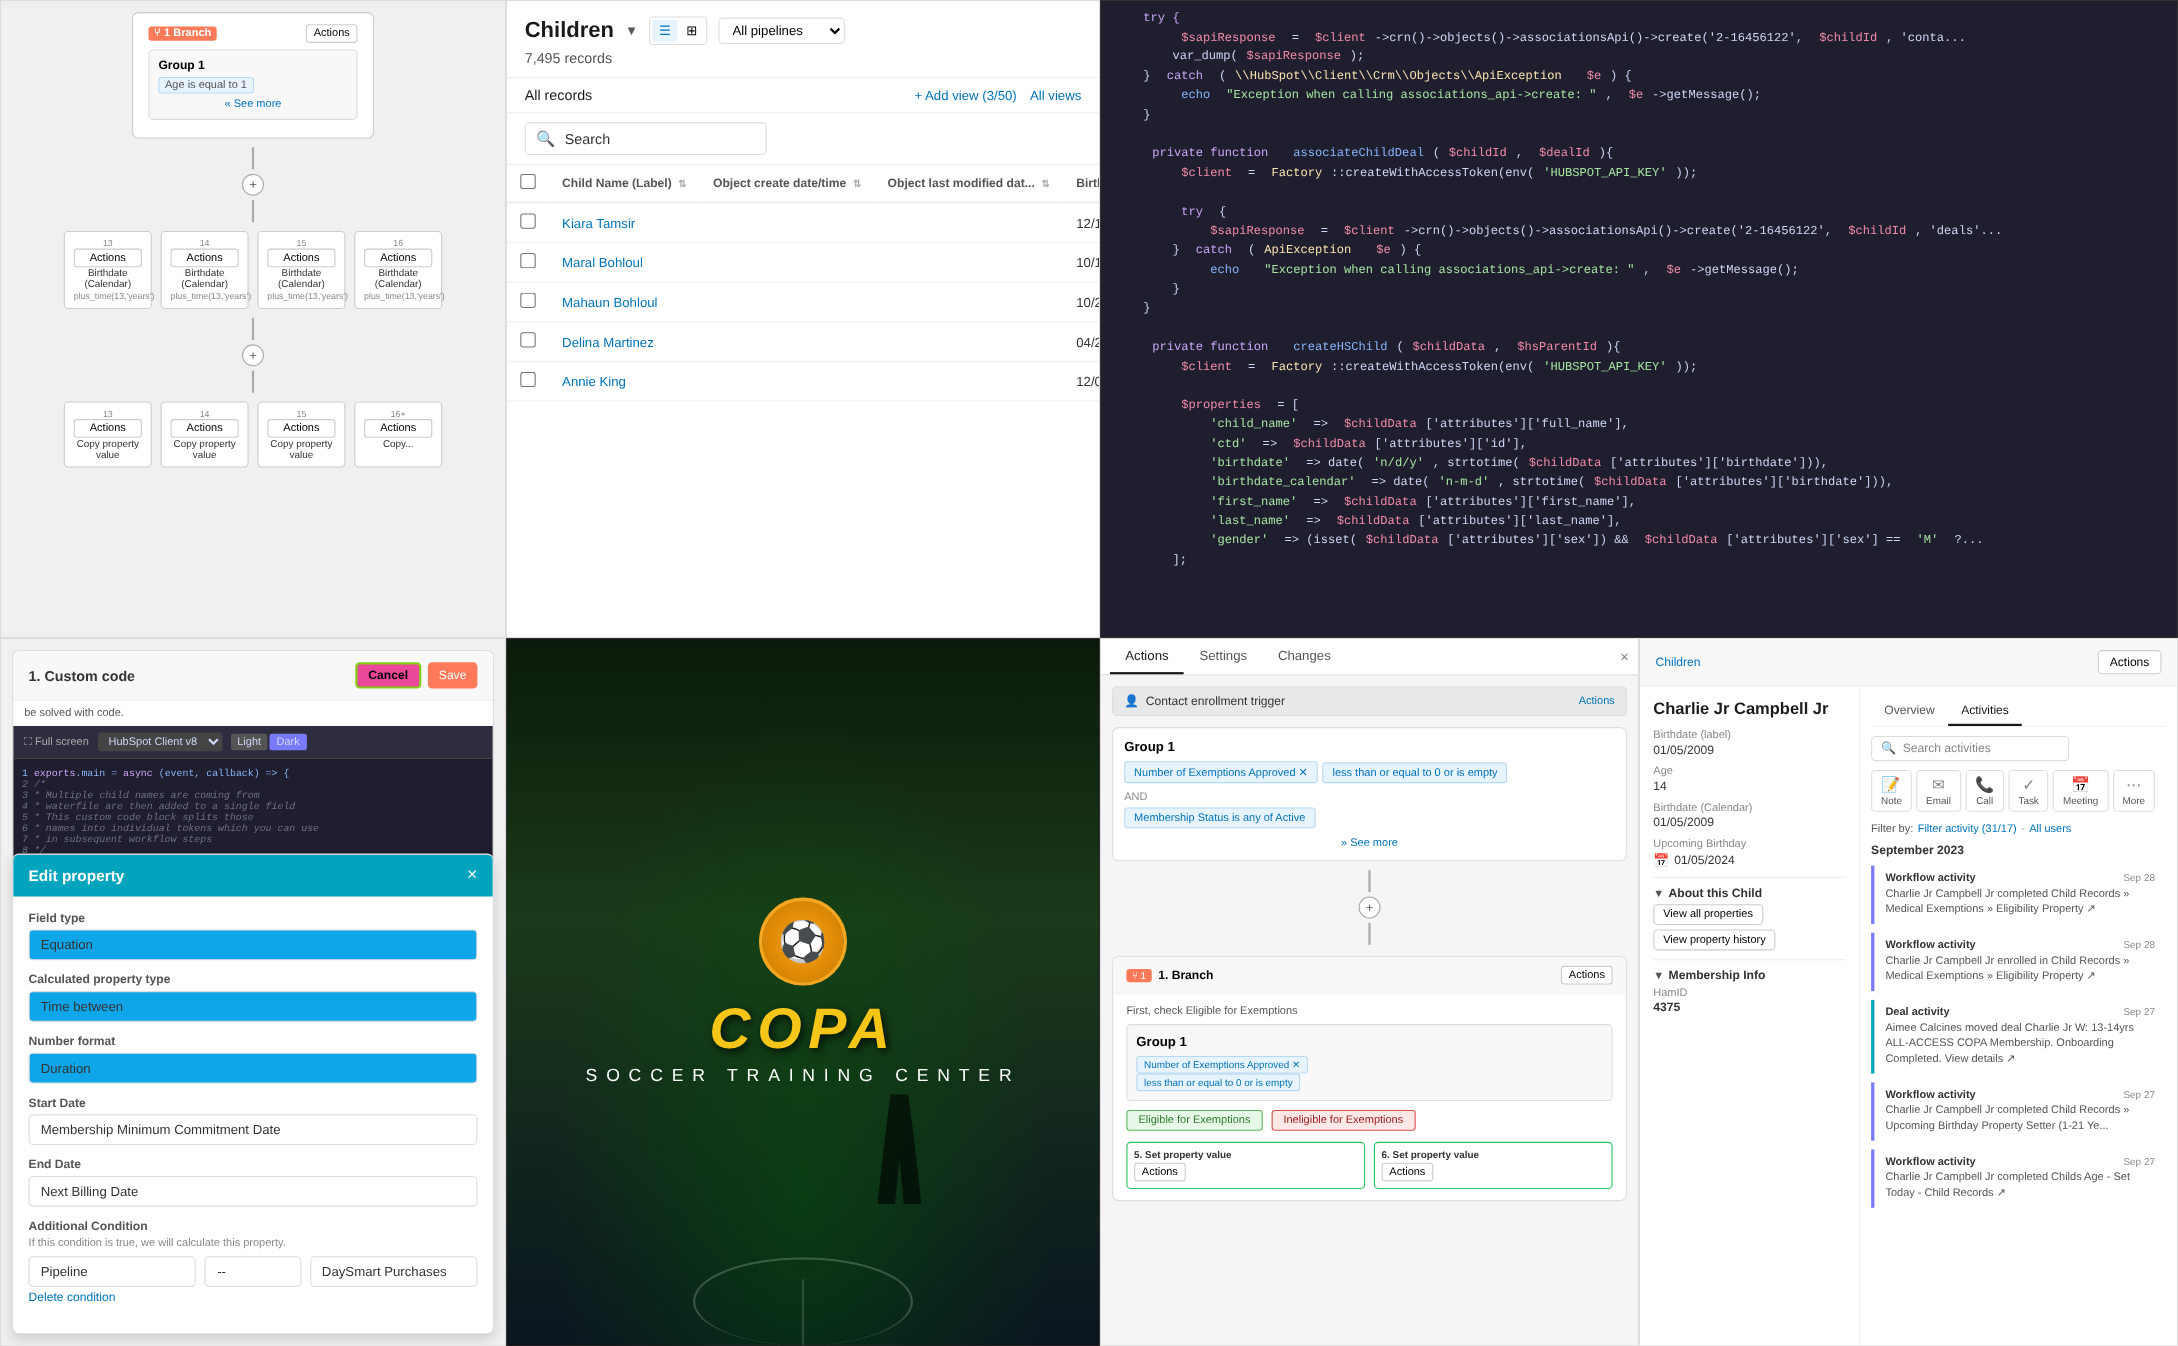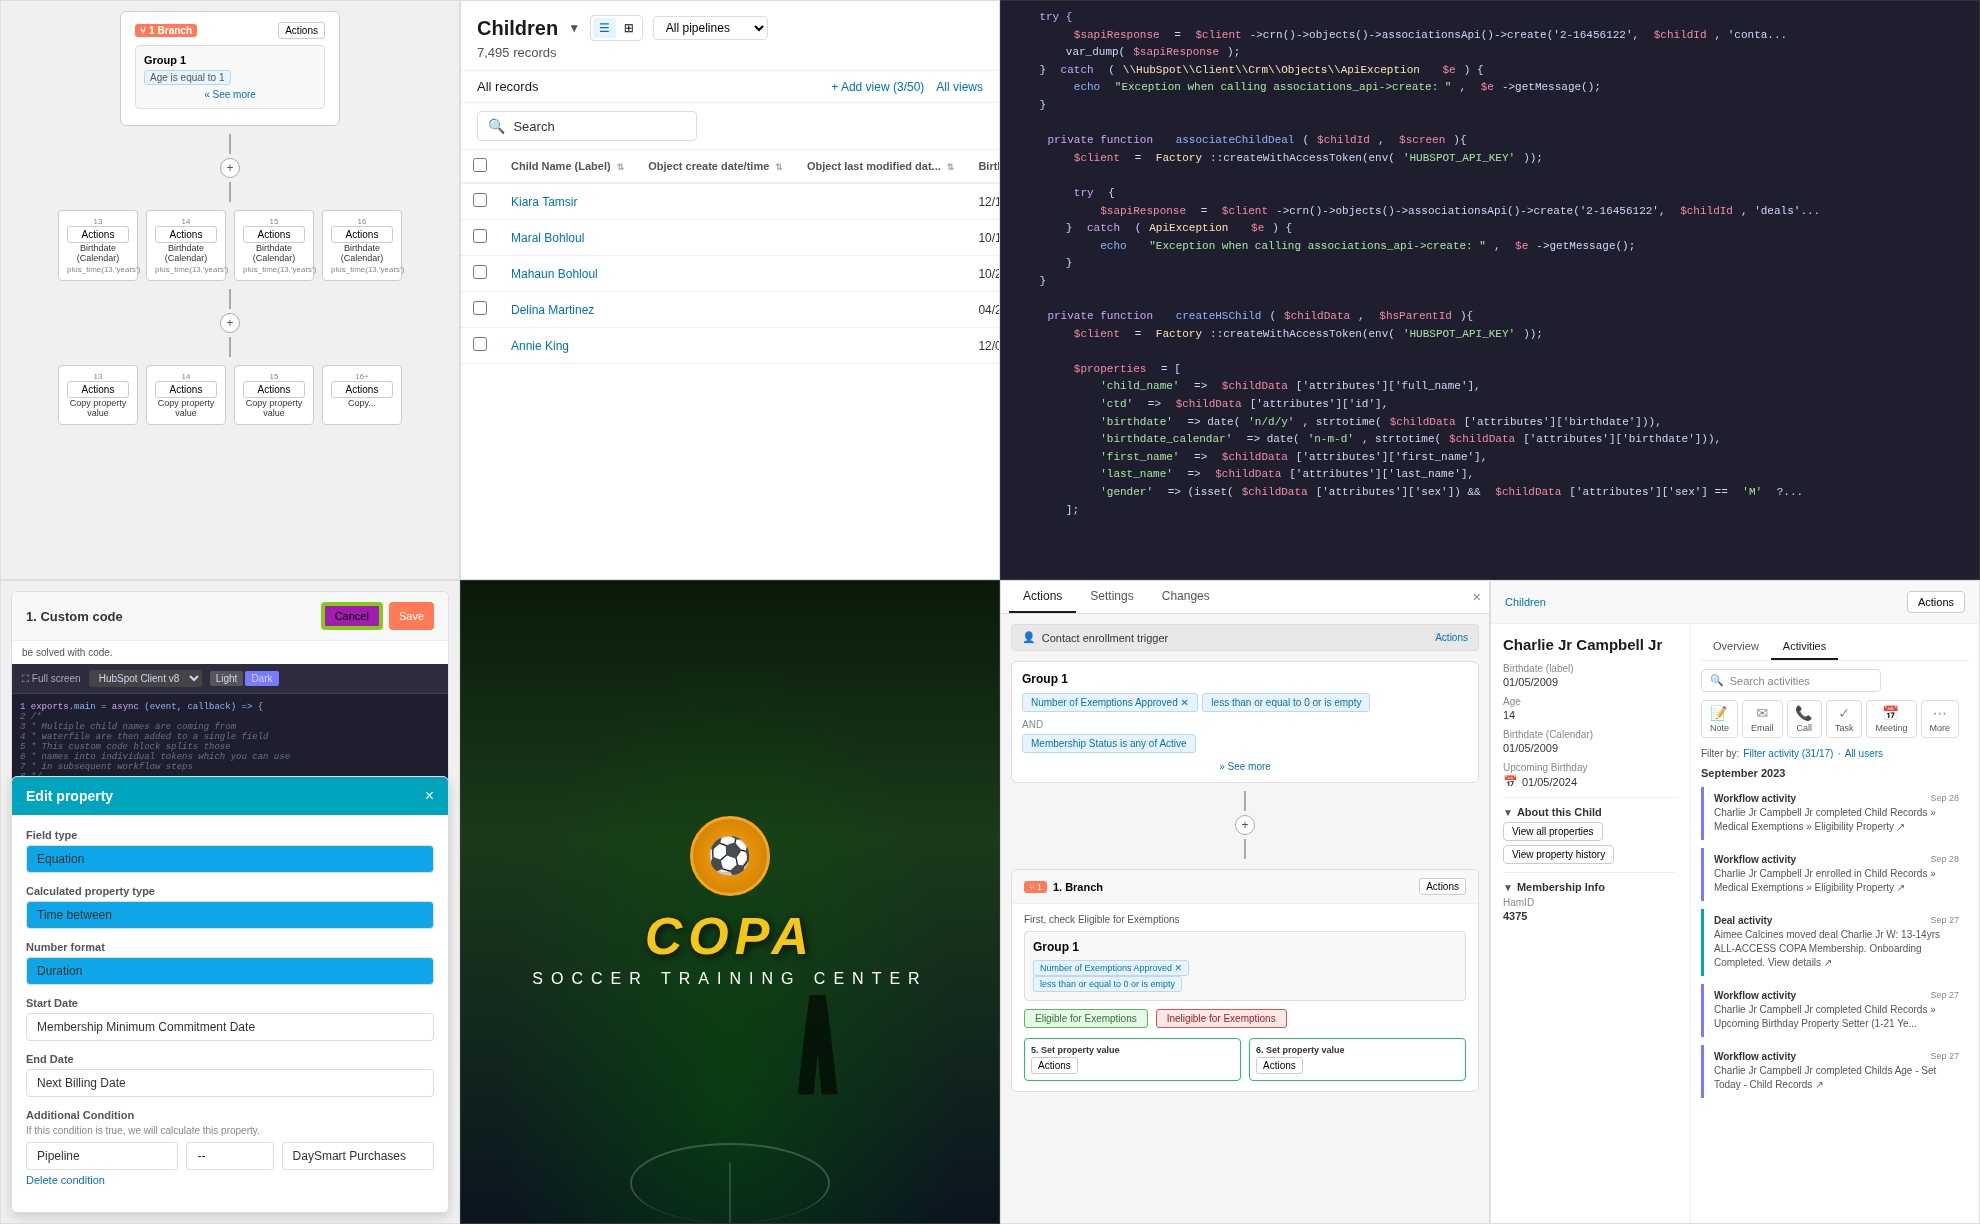--- a/index.html
+++ b/index.html
@@ -400,26 +400,27 @@
       font-weight: 600;
       color: #333;
     }
 
     .panel-actions {
       display: flex;
       gap: 6px;
     }
 
     .btn-cancel {
-      background: #a21caf;
-      border: 4px solid #84cc16;
+      background: #ec4899;
+      border: 2px solid #84cc16;
       border-radius: 4px;
       padding: 4px 10px;
       font-size: 11px;
       cursor: pointer;
+      font-weight: bold;
     }
 
     .btn-save {
       background: #ff7a59;
       border: none;
       border-radius: 4px;
       padding: 4px 10px;
       font-size: 11px;
       color: white;
       cursor: pointer;
@@ -1265,21 +1266,21 @@
 
   <div class="panel-code" style="grid-column: 3 / 5;">
     <div class="code-content">
       <div class="code-line"><span class="code-kw">    try {</span></div>
       <div class="code-line"><span class="code-plain">        </span><span class="code-var">$sapiResponse</span><span class="code-plain"> = </span><span class="code-var">$client</span><span class="code-plain">-&gt;crn()-&gt;objects()-&gt;associationsApi()-&gt;create('2-16456122', </span><span class="code-var">$childId</span><span class="code-plain">, 'conta...</span></div>
       <div class="code-line"><span class="code-plain">        var_dump(</span><span class="code-var">$sapiResponse</span><span class="code-plain">);</span></div>
       <div class="code-line"><span class="code-plain">    } </span><span class="code-kw">catch</span><span class="code-plain"> (</span><span class="code-class">\\HubSpot\\Client\\Crm\\Objects\\ApiException</span><span class="code-plain"> </span><span class="code-var">$e</span><span class="code-plain">) {</span></div>
       <div class="code-line"><span class="code-plain">        </span><span class="code-fn">echo</span><span class="code-str"> "Exception when calling associations_api-&gt;create: "</span><span class="code-plain">, </span><span class="code-var">$e</span><span class="code-plain">-&gt;getMessage();</span></div>
       <div class="code-line"><span class="code-plain">    }</span></div>
       <div class="code-line"><span class="code-plain"> </span></div>
-      <div class="code-line"><span class="code-plain">    </span><span class="code-kw">private function</span><span class="code-plain"> </span><span class="code-fn">associateChildDeal</span><span class="code-plain">(</span><span class="code-var">$childId</span><span class="code-plain">, </span><span class="code-var">$screen</span><span class="code-plain">){</span></div>
+      <div class="code-line"><span class="code-plain">    </span><span class="code-kw">private function</span><span class="code-plain"> </span><span class="code-fn">associateChildDeal</span><span class="code-plain">(</span><span class="code-var">$childId</span><span class="code-plain">, </span><span class="code-var">$dealId</span><span class="code-plain">){</span></div>
       <div class="code-line"><span class="code-plain">        </span><span class="code-var">$client</span><span class="code-plain"> = </span><span class="code-class">Factory</span><span class="code-plain">::createWithAccessToken(env(</span><span class="code-str">'HUBSPOT_API_KEY'</span><span class="code-plain">));</span></div>
       <div class="code-line"><span class="code-plain"> </span></div>
       <div class="code-line"><span class="code-plain">        </span><span class="code-kw">try</span><span class="code-plain"> {</span></div>
       <div class="code-line"><span class="code-plain">            </span><span class="code-var">$sapiResponse</span><span class="code-plain"> = </span><span class="code-var">$client</span><span class="code-plain">-&gt;crn()-&gt;objects()-&gt;associationsApi()-&gt;create('2-16456122', </span><span class="code-var">$childId</span><span class="code-plain">, 'deals'...</span></div>
       <div class="code-line"><span class="code-plain">        } </span><span class="code-kw">catch</span><span class="code-plain"> (</span><span class="code-class">ApiException</span><span class="code-plain"> </span><span class="code-var">$e</span><span class="code-plain">) {</span></div>
       <div class="code-line"><span class="code-plain">            </span><span class="code-fn">echo</span><span class="code-plain"> </span><span class="code-str">"Exception when calling associations_api-&gt;create: "</span><span class="code-plain">, </span><span class="code-var">$e</span><span class="code-plain">-&gt;getMessage();</span></div>
       <div class="code-line"><span class="code-plain">        }</span></div>
       <div class="code-line"><span class="code-plain">    }</span></div>
       <div class="code-line"><span class="code-plain"> </span></div>
       <div class="code-line"><span class="code-plain">    </span><span class="code-kw">private function</span><span class="code-plain"> </span><span class="code-fn">createHSChild</span><span class="code-plain">(</span><span class="code-var">$childData</span><span class="code-plain">, </span><span class="code-var">$hsParentId</span><span class="code-plain">){</span></div>

